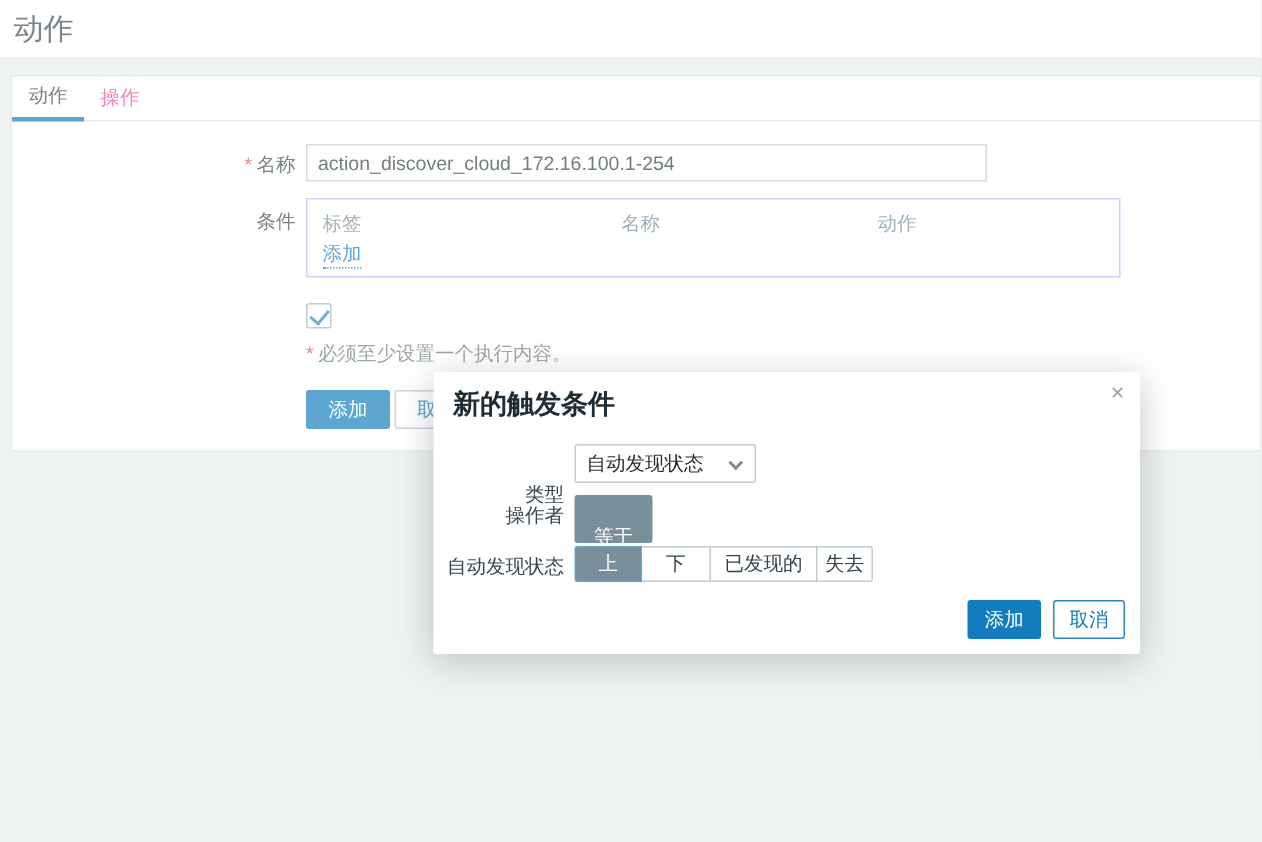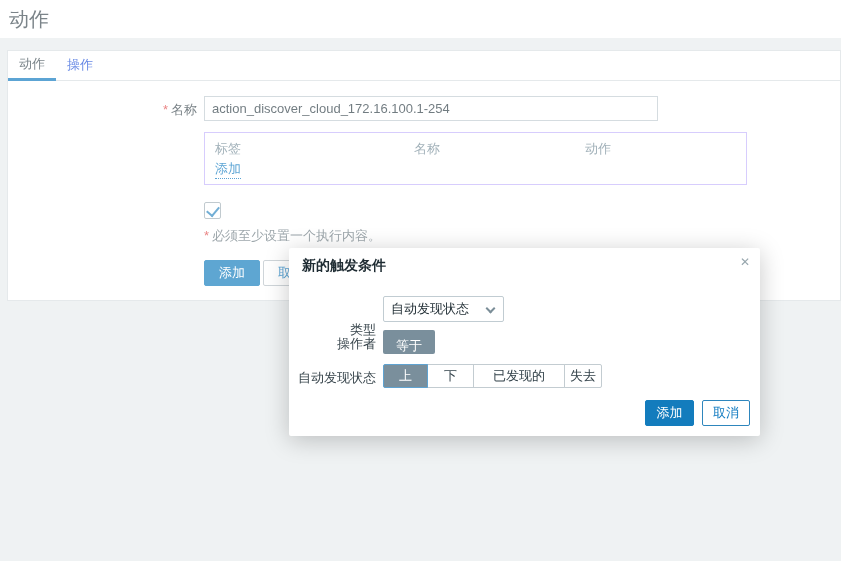--- a/index.html
+++ b/index.html
@@ -17,21 +17,21 @@
   .page-title { position:absolute; left:9px; top:6px; font-size:20px; color:#3d4a52; font-weight:400; }
 
   
   .card {
     position:absolute; left:7px; top:50px; width:834px; height:251px;
     background:#fff; border:1px solid #d9dfe2;
   }
   .tabs { position:absolute; left:0; top:0; right:0; height:30px; border-bottom:1px solid #d9dfe2; display:flex; }
   .tab { height:30px; line-height:28px; padding:0 11px; cursor:pointer; }
   .tab.active { color:#3c4a52; border-bottom:3px solid #0f7ac0; line-height:26px; }
-  .tab.link { color:#1d4ed8; }
+  .tab.link { color:#ec4899; }
 
   .flabel { position:absolute; left:0; width:189px; text-align:right; color:#39464d;padding-left:17px; }
   .req-star { color:#e04b4b; margin-right:3px; }
 
   .name-input {
     position:absolute; left:196px; top:45px; width:454px; height:25px;
     border:1px solid #c1ccd2; background:#fff; padding:0 7px;
     font-family:inherit; font-size:13px; color:#2f3e46;
   }
 
@@ -62,48 +62,48 @@
 
   
   .overlay { position:absolute; left:0; top:0; width:841px; height:561px; background:rgba(255,255,255,0.32); z-index:40; }
 
   
   .dialog {
     position:absolute; left:289px; top:248px; width:471px; height:188px;
     background:#fff; border-radius:2px; z-index:50;
     box-shadow:0 4px 24px rgba(0,0,0,0.22);
   }
-  .dialog-title { position:absolute; left:13px; top:9px; font-size:14px; font-weight:bold; color:#1f2c33; }
+  .dialog-title { position:absolute; left:13px; top:9px; font-size:18px; font-weight:bold; color:#1f2c33; }
   .dialog-close { position:absolute; right:10px; top:7px; color:#97a6ad; font-size:12px; font-weight:bold; cursor:pointer; }
   .dlabel { position:absolute; left:0; width:87px; text-align:right; color:#39464d; }
 
   .dselect {
     position:absolute; left:94px; top:48px; width:121px; height:26px;
     border:1px solid #c1ccd2; border-radius:2px; background:#fff;
     line-height:24px; padding:0 24px 0 7px; color:#1f2c33; cursor:pointer;
   }
   .dselect .chev {
     position:absolute; right:9px; top:8px; width:7px; height:7px;
     border:solid #7b8e98; border-width:0 2px 2px 0; transform:rotate(45deg);
   }
 
   .operator-btn {
     position:absolute; left:94px; top:82px; height:24px; line-height:24px;
-    padding:4px 13px; background:#7a8f9c; color:#fff; border-radius:2px; cursor:pointer;
+    padding:16px 13px; background:#7a8f9c; color:#fff; border-radius:2px; cursor:pointer;
   }
 
   .segments { position:absolute; left:94px; top:116px; height:24px; display:flex; }
   .segment {
     height:24px; line-height:22px; text-align:center; background:#fff;
     border:1px solid #c3ccd1; color:#33424a; cursor:pointer; margin-left:-1px;
   }
   .segment.first { margin-left:0; border-radius:2px 0 0 2px; }
   .segment.last  { border-radius:0 2px 2px 0; }
   .segment.selected { background:#7a8f9c; color:#fff; border-color:#5fa3d1; position:relative; z-index:1; }
-  .seg-w1 { width:45px; } .seg-w2 { width:47px; } .seg-w3 { width:92px; } .seg-w4 { width:38px; }
+  .seg-w1 { width:45px; } .seg-w2 { width:47px; } .seg-w3 { width:72px; } .seg-w4 { width:38px; }
 
   .dialog-add    { position:absolute; left:356px; top:152px; width:49px; padding:0; }
   .dialog-cancel { position:absolute; left:413px; top:152px; width:48px; padding:0; border-color:#2e86bd; }
 </style>
 </head>
 <body>
 
 <div class="page-header">
   <h1 class="page-title">动作</h1>
 </div>
@@ -117,20 +117,21 @@
     <div class="tab link">
       <span>操作</span>
     </div>
   </div>
 
   <div class="flabel" style="top:50px;">
     <span class="req-star">*</span><span>名称</span>
   </div>
   <input class="name-input" value="action_discover_cloud_172.16.100.1-254" style="">
 
+  <div class="flabel" style="top:88px;">条件</div>
   <div class="cond-box">
     <span class="cond-head" style="left:10px;">标签</span>
     <span class="cond-head" style="left:209px;">名称</span>
     <span class="cond-head" style="left:380px;">动作</span>
     <span class="cond-add">添加</span>
   </div>
 
   <div class="checkbox" role="checkbox" aria-checked="true"></div>
 
   <div class="hint">

